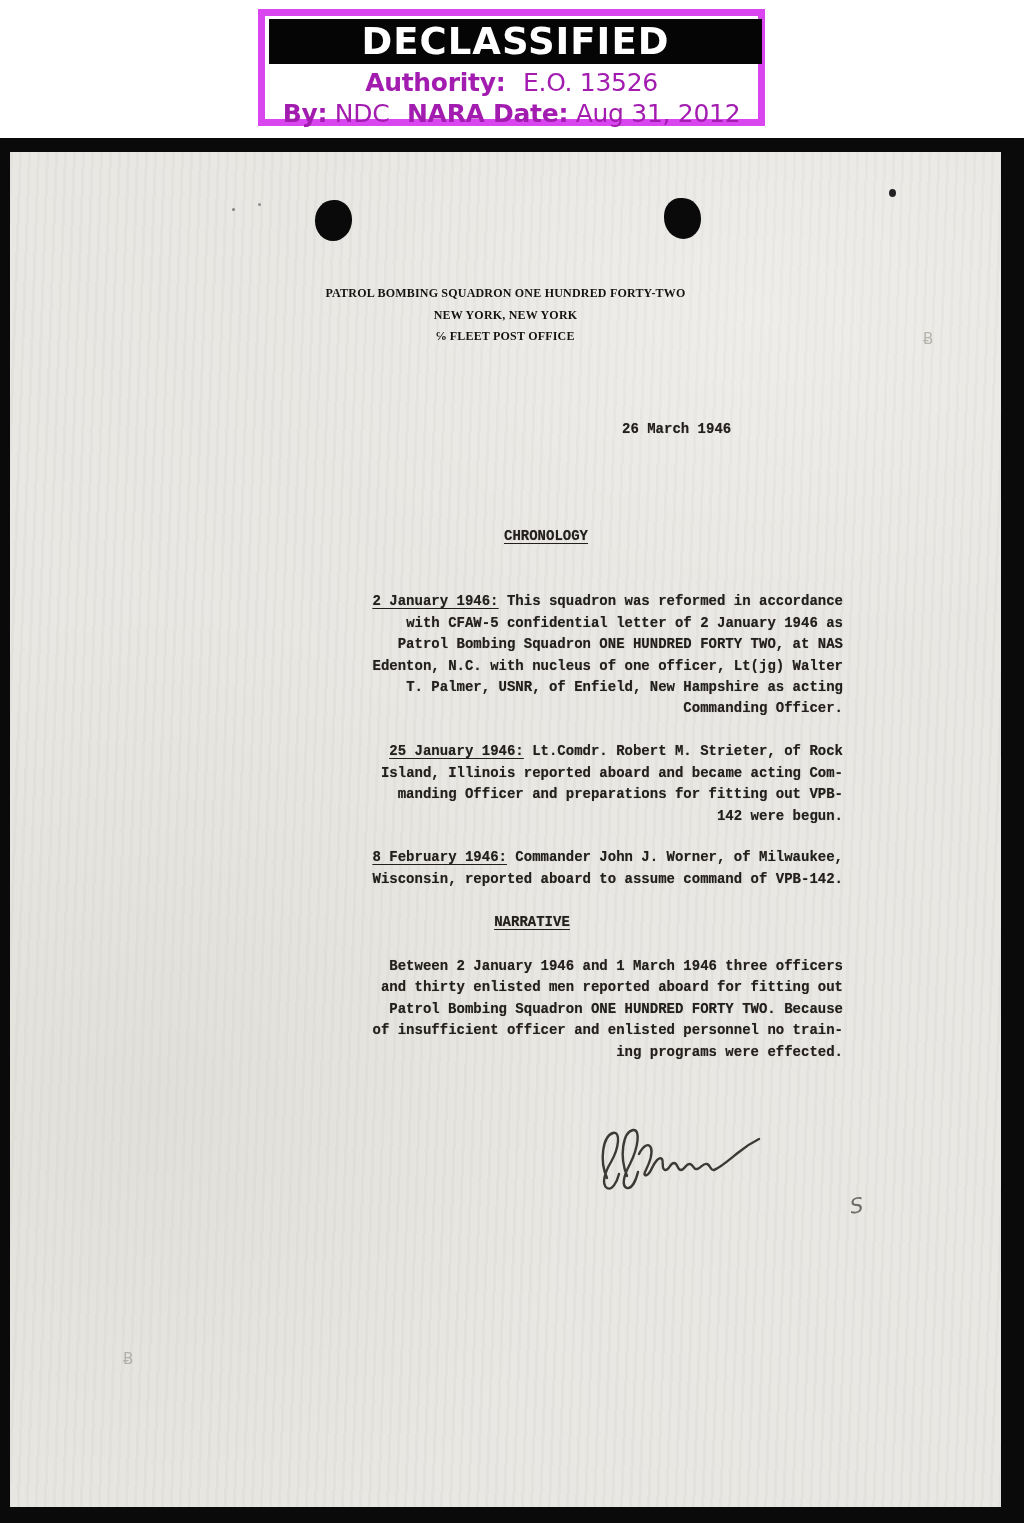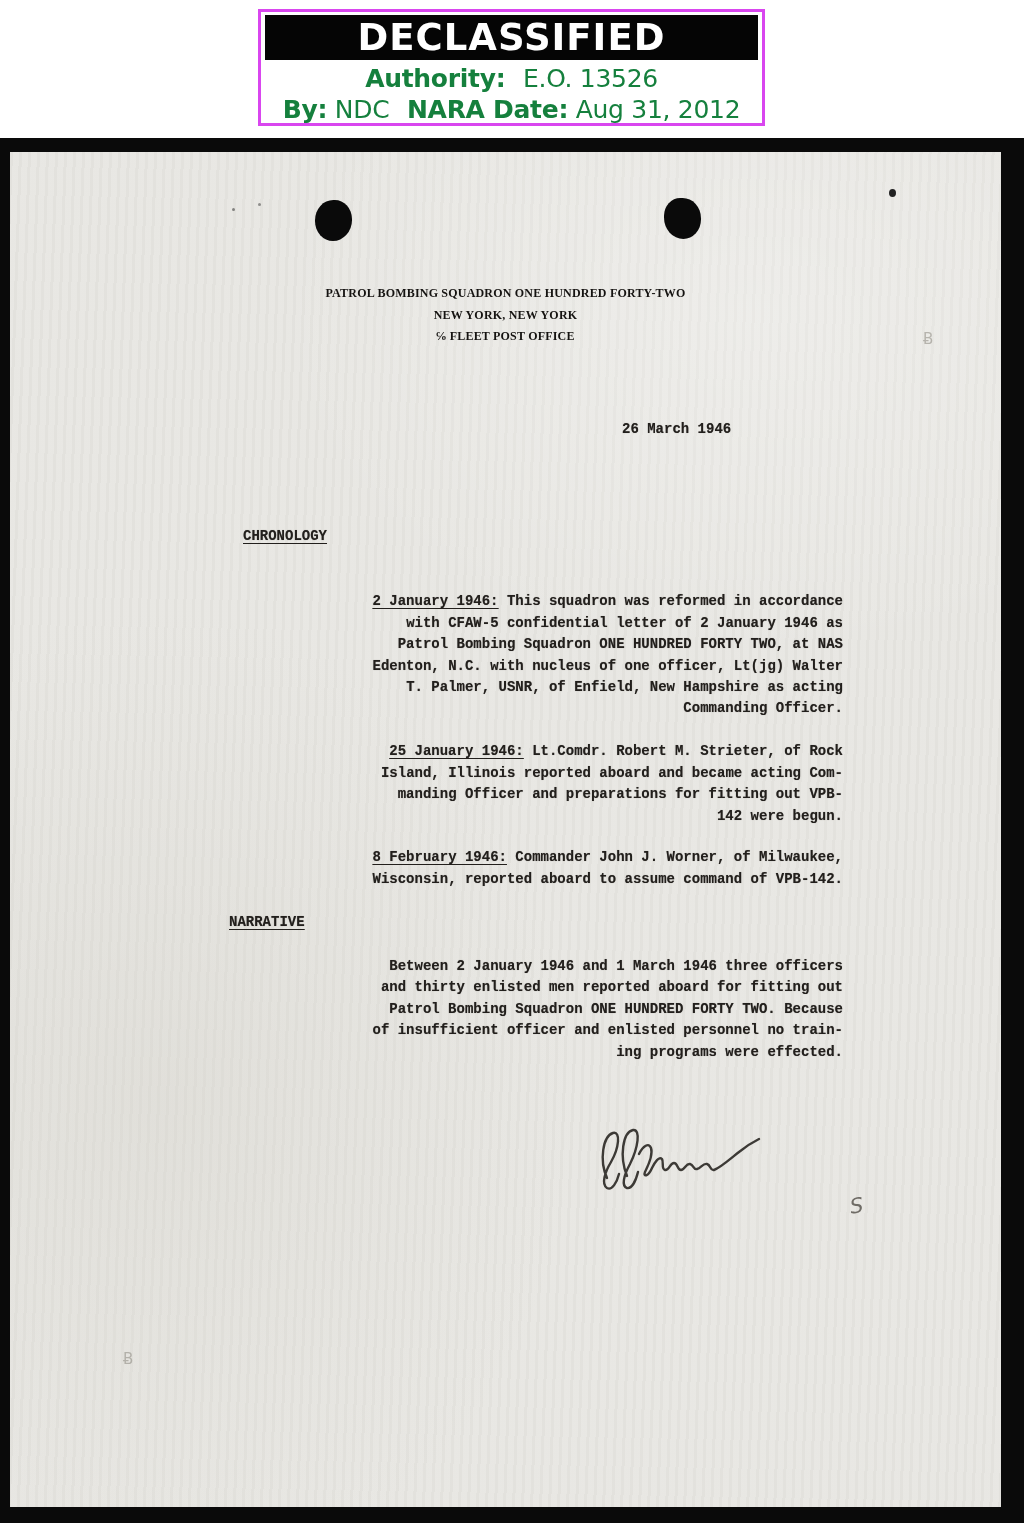--- a/index.html
+++ b/index.html
@@ -2,27 +2,27 @@
 <html><head>
 <meta charset="utf-8">
 <style>
   * { margin:0; padding:0; box-sizing:border-box; }
   html,body { width:1024px; height:1523px; background:#ffffff; font-family:"Liberation Sans", sans-serif; }
   .page { position:relative; width:1024px; height:1523px; overflow:hidden; }
 
   
   .top-strip { position:absolute; left:0; top:0; width:1024px; height:138px; background:#ffffff; }
   .stamp { position:absolute; left:258px; top:9px; width:507px; height:117px;
-           background:#ffffff; border:3px solid #d946ef; }
+           background:#ffffff; border:7px solid #d946ef; }
   .stamp-bar { position:absolute; left:4px; top:3px; width:493px; height:45px; background:#050505;
                display:flex; align-items:center; justify-content:center; }
   .stamp-title { color:#ffffff; font-family:"DejaVu Sans", sans-serif; font-weight:bold;
                  font-size:37px; letter-spacing:1px; line-height:1; }
   .stamp-line { position:absolute; left:0; width:100%; text-align:center;
-                font-family:"DejaVu Sans", sans-serif; font-size:25px; color:#15803d;
+                font-family:"DejaVu Sans", sans-serif; font-size:25px; color:#a21caf;
                 letter-spacing:-0.3px; white-space:nowrap; }
   .stamp-line.l1 { top:52px; }
   .stamp-line.l2 { top:83px; }
   .stamp-line b { font-weight:bold; }
   .sp { display:inline-block; width:10px; }
 
   
   .frame { position:absolute; left:0; top:138px; width:1024px; height:1385px; background:#0a0a0a; }
   .paper { position:absolute; left:10px; top:14px; width:991px; height:1355px;
            background:
@@ -45,21 +45,21 @@
 
   
   .letterhead { position:absolute; left:0; top:131px; width:100%; text-align:center;
                 font-family:"Liberation Serif", serif; font-weight:bold; font-size:12px;
                 line-height:21.5px; color:#151311; letter-spacing:0.2px; }
   .tw { font-family:"Liberation Mono", monospace; font-weight:bold; font-size:14px;
         line-height:21.4px; color:#221f1c; text-shadow:0 0 0.7px rgba(40,36,32,0.55); }
   .date-line { position:absolute; left:612px; top:267px; white-space:nowrap; }
   .doc-title { position:absolute; left:232px; top:331px; width:600px; white-space:nowrap;
                text-decoration:underline; text-underline-offset:3px; }
-  .section-head { position:absolute; left:233px; width:590px; }
+  .section-head { position:absolute; left:241px; width:590px; text-align:center; }
   .section-head span { text-decoration:underline; text-underline-offset:3px; }
   .ch-head { top:374px; }
   .na-head { top:760px; transform:translateX(-14px); }
   .para { position:absolute; left:233px; width:600px; white-space:pre-line;text-align:right; }
   .para .lead { text-decoration:underline; text-underline-offset:3px; }
   .p1 { top:418px; } .p2 { top:568px; } .p3 { top:674px; } .p4 { top:804px; }
 
   
   .sig-svg { position:absolute; left:583px; top:972px; }
   .typed-sig { position:absolute; left:600px; top:1035px; white-space:pre-line; }

